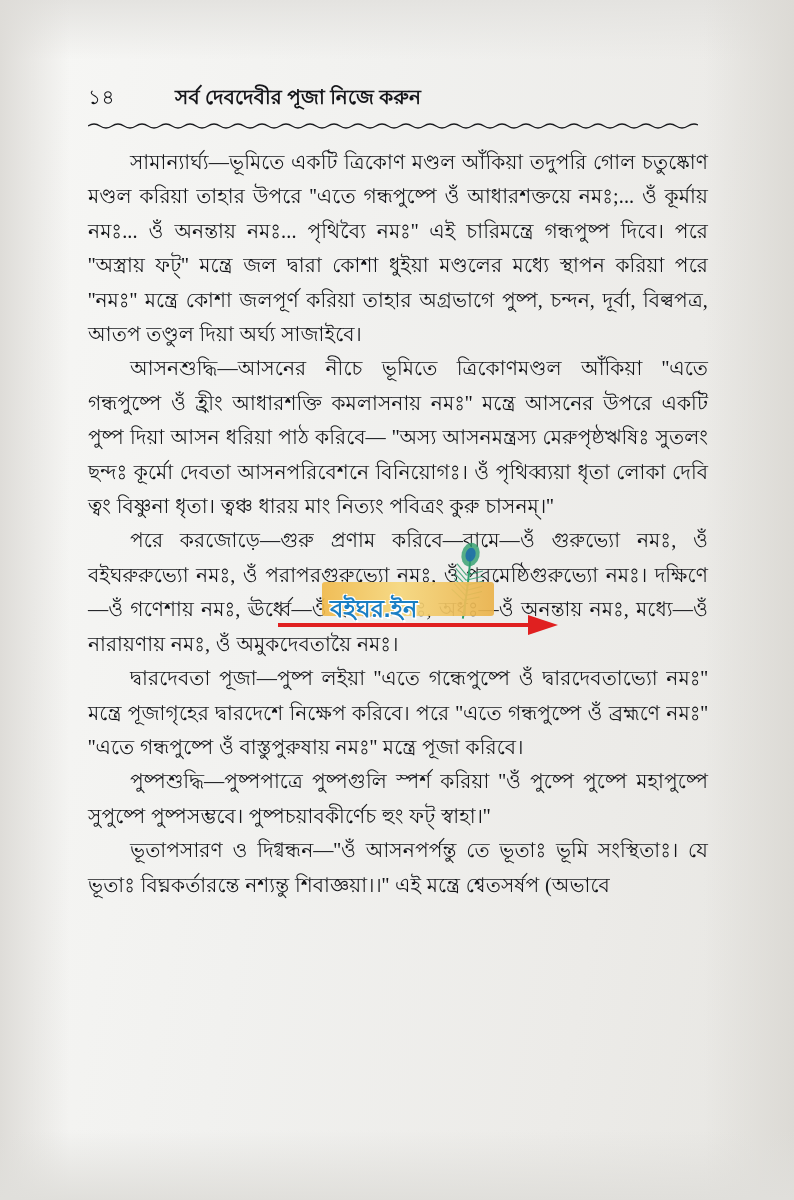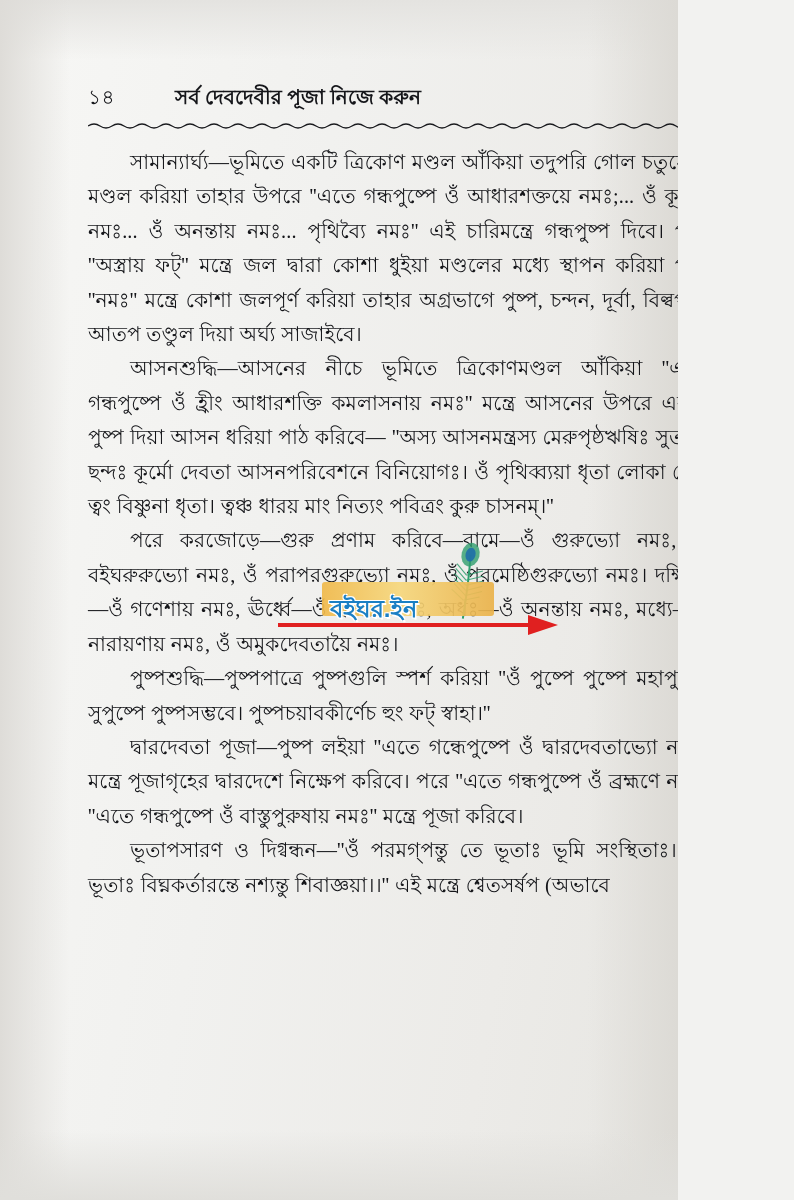--- a/index.html
+++ b/index.html
@@ -8,21 +8,21 @@
   }
   body {
     width: 794px;
     height: 1200px;
     background: #f2f2f0;
     font-family: "Liberation Serif", serif;
     overflow: hidden;
   }
   .page {
     position: relative;
-    width: 678px;
+    width: 794px;
     height: 1200px;
     background: linear-gradient(100deg, #f7f7f5 0%, #f1f1ef 40%, #ecebe8 75%, #e7e6e2 100%);
     box-sizing: border-box;
     overflow: hidden;
   }
   
   .paper-shade-left {
     position: absolute;
     left: 0; top: 0; bottom: 0;
     width: 70px;
@@ -169,23 +169,23 @@
     </div>
 
     <svg class="rule-wave" viewBox="0 0 610 10" preserveAspectRatio="none">
       <path d="M0,5 Q6,1 12,5 T24,5 T36,5 T48,5 T60,5 T72,5 T84,5 T96,5 T108,5 T120,5 T132,5 T144,5 T156,5 T168,5 T180,5 T192,5 T204,5 T216,5 T228,5 T240,5 T252,5 T264,5 T276,5 T288,5 T300,5 T312,5 T324,5 T336,5 T348,5 T360,5 T372,5 T384,5 T396,5 T408,5 T420,5 T432,5 T444,5 T456,5 T468,5 T480,5 T492,5 T504,5 T516,5 T528,5 T540,5 T552,5 T564,5 T576,5 T588,5 T600,5 T612,5" fill="none" stroke="#1a1b1f" stroke-width="1.3"></path>
     </svg>
 
     <div class="body-text">
       <p>সামান্যার্ঘ্য—ভূমিতে একটি ত্রিকোণ মণ্ডল আঁকিয়া তদুপরি গোল চতুষ্কোণ মণ্ডল করিয়া তাহার উপরে ''এতে গন্ধপুষ্পে ওঁ আধারশক্তয়ে নমঃ;... ওঁ কূর্মায় নমঃ... ওঁ অনন্তায় নমঃ... পৃথিব্যৈ নমঃ'' এই চারিমন্ত্রে গন্ধপুষ্প দিবে। পরে ''অস্ত্রায় ফট্'' মন্ত্রে জল দ্বারা কোশা ধুইয়া মণ্ডলের মধ্যে স্থাপন করিয়া পরে ''নমঃ'' মন্ত্রে কোশা জলপূর্ণ করিয়া তাহার অগ্রভাগে পুষ্প, চন্দন, দূর্বা, বিল্বপত্র, আতপ তণ্ডুল দিয়া অর্ঘ্য সাজাইবে।</p>
       <p>আসনশুদ্ধি—আসনের নীচে ভূমিতে ত্রিকোণমণ্ডল আঁকিয়া ''এতে গন্ধপুষ্পে ওঁ হ্রীং আধারশক্তি কমলাসনায় নমঃ'' মন্ত্রে আসনের উপরে একটি পুষ্প দিয়া আসন ধরিয়া পাঠ করিবে— ''অস্য আসনমন্ত্রস্য মেরুপৃষ্ঠঋষিঃ সুতলং ছন্দঃ কূর্মো দেবতা আসনপরিবেশনে বিনিয়োগঃ। ওঁ পৃথিব্ব্যয়া ধৃতা লোকা দেবি ত্বং বিষ্ণুনা ধৃতা। ত্বঞ্চ ধারয় মাং নিত্যং পবিত্রং কুরু চাসনম্।''</p>
       <p>পরে করজোড়ে—গুরু প্রণাম করিবে—বামে—ওঁ গুরুভ্যো নমঃ, ওঁ বইঘরুরুভ্যো নমঃ, ওঁ পরাপরগুরুভ্যো নমঃ, ওঁ পরমেষ্ঠিগুরুভ্যো নমঃ। দক্ষিণে—ওঁ গণেশায় নমঃ, ঊর্ধ্বে—ওঁ ব্রহ্মণে নমঃ, অধঃ—ওঁ অনন্তায় নমঃ, মধ্যে—ওঁ নারায়ণায় নমঃ, ওঁ অমুকদেবতায়ৈ নমঃ।</p>
+      <p>দ্বারদেবতা পূজা—পুষ্প লইয়া ''এতে গন্ধেপুষ্পে ওঁ দ্বারদেবতাভ্যো নমঃ'' মন্ত্রে পূজাগৃহের দ্বারদেশে নিক্ষেপ করিবে। পরে ''এতে গন্ধপুষ্পে ওঁ ব্রহ্মণে নমঃ'' ''এতে গন্ধপুষ্পে ওঁ বাস্তুপুরুষায় নমঃ'' মন্ত্রে পূজা করিবে।</p>
       <p>পুষ্পশুদ্ধি—পুষ্পপাত্রে পুষ্পগুলি স্পর্শ করিয়া ''ওঁ পুষ্পে পুষ্পে মহাপুষ্পে সুপুষ্পে পুষ্পসম্ভবে। পুষ্পচয়াবকীর্ণেচ হুং ফট্ স্বাহা।''</p>
-      <p>দ্বারদেবতা পূজা—পুষ্প লইয়া ''এতে গন্ধেপুষ্পে ওঁ দ্বারদেবতাভ্যো নমঃ'' মন্ত্রে পূজাগৃহের দ্বারদেশে নিক্ষেপ করিবে। পরে ''এতে গন্ধপুষ্পে ওঁ ব্রহ্মণে নমঃ'' ''এতে গন্ধপুষ্পে ওঁ বাস্তুপুরুষায় নমঃ'' মন্ত্রে পূজা করিবে।</p>
-      <p>ভূতাপসারণ ও দিগ্বন্ধন—''ওঁ পরমগ্পন্তু তে ভূতাঃ ভূমি সংস্থিতাঃ। যে ভূতাঃ বিঘ্নকর্তারন্তে নশ্যন্তু শিবাজ্ঞয়া।।'' এই মন্ত্রে শ্বেতসর্ষপ (অভাবে</p>
+      <p>ভূতাপসারণ ও দিগ্বন্ধন—''ওঁ আসনপর্পন্তু তে ভূতাঃ ভূমি সংস্থিতাঃ। যে ভূতাঃ বিঘ্নকর্তারন্তে নশ্যন্তু শিবাজ্ঞয়া।।'' এই মন্ত্রে শ্বেতসর্ষপ (অভাবে</p>
     </div>
   </div>
 
   <div class="watermark">
     <svg class="wm-feather" viewBox="0 0 70 80">
       <path d="M34,78 C32,55 30,35 26,14" stroke="#2f9e6e" stroke-width="2" fill="none"></path>
       <g stroke="#2f9e6e" stroke-width="1.1" opacity="0.85">
         <path d="M30,60 L16,52" fill="none"></path>
           <path d="M31,55 L17,46" fill="none"></path>
         <path d="M30,50 L16,41" fill="none"></path>

